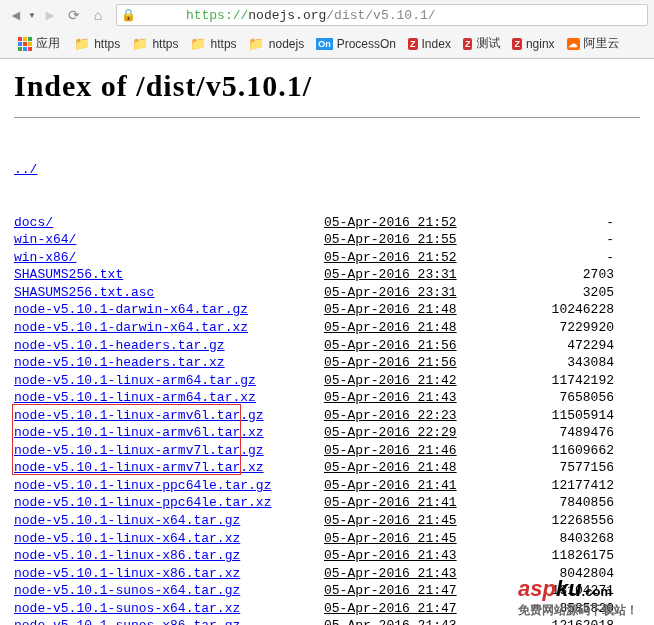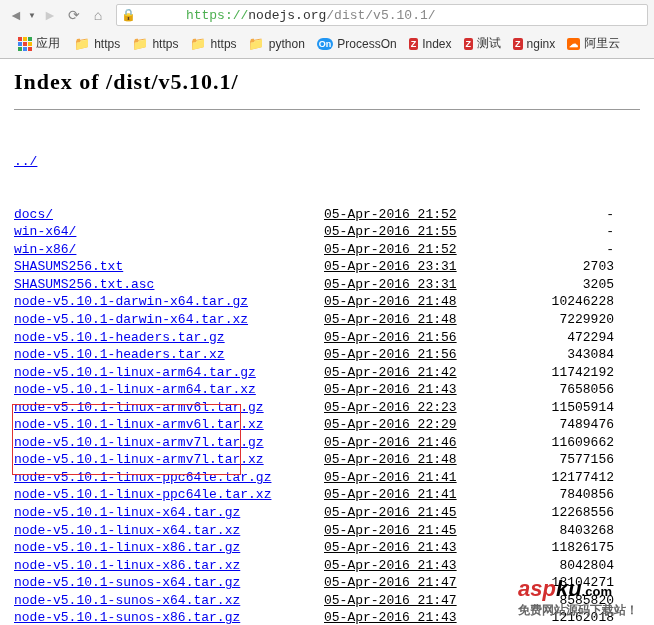--- a/index.html
+++ b/index.html
@@ -21,27 +21,27 @@
     .bookmarks-bar { display: flex; align-items: flex-end; padding: 4px 12px; gap: 2px; height: 28px; font-size: 12px; }
     .bookmark-item { display: flex; align-items: center; gap: 4px; padding: 2px 6px; cursor: pointer; color: #333; white-space: nowrap; }
     .folder-icon { color: #e8b84a; font-size: 13px; }
     .apps-icon { width: 14px; height: 14px; display: grid; grid-template-columns: repeat(3,1fr); grid-template-rows: repeat(3,1fr); gap: 1px; }
     .apps-icon span { background: #4285f4; }
     .apps-icon span:nth-child(1){background:#ea4335;} .apps-icon span:nth-child(2){background:#fbbc05;}
     .apps-icon span:nth-child(3){background:#34a853;} .apps-icon span:nth-child(4){background:#4285f4;}
     .apps-icon span:nth-child(5){background:#ea4335;} .apps-icon span:nth-child(6){background:#fbbc05;}
     .apps-icon span:nth-child(7){background:#34a853;} .apps-icon span:nth-child(8){background:#4285f4;}
     .apps-icon span:nth-child(9){background:#ea4335;}
-    .on-icon { background: #2196F3; color: #fff; font-size: 9px; font-weight: bold; padding: 1px 2px; border-radius: 6px; }
+    .on-icon { background: #2196F3; color: #fff; font-size: 9px; font-weight: bold; padding: 1px 2px; border-radius: 0; }
     .zr-icon { background: #d32f2f; color: #fff; font-size: 9px; font-weight: bold; padding: 1px 2px; border-radius: 2px; }
     .ali-icon { background: #ff6a00; color: #fff; font-size: 9px; font-weight: bold; padding: 1px 2px; border-radius: 2px; }
     
     
     .page-content { padding: 10px 14px; font-family: "Courier New", monospace; }
-    .page-title { font-family: "Times New Roman", serif; font-size: 22px; font-weight: bold; margin-bottom: 14px; letter-spacing: 1px; }
+    .page-title { font-family: "Times New Roman", serif; font-size: 30px; font-weight: bold; margin-bottom: 14px; letter-spacing: 1px; }
     hr { border: none; border-top: 1px solid #999; margin-bottom: 8px; }
     
     .listing { font-size: 13px; line-height: 1.35; white-space: pre; }
     .listing-row { display: flex; }
     .listing-name { width: 310px; }
     .listing-date { width: 200px; text-decoration: underline; }
     .listing-size { width: 90px; text-align: right; }
     .listing a { color: #0000EE; text-decoration: underline; }
     
     .red-box { position: absolute; border: 1px solid #e03030; pointer-events: none; left: 12px; top: 404px; width: 229px; height: 71px; }
@@ -93,21 +93,21 @@
         <div class="bookmark-item">
           <span class="folder-icon">📁</span>
           <span>https</span>
         </div>
         <div class="bookmark-item">
           <span class="folder-icon">📁</span>
           <span>https</span>
         </div>
         <div class="bookmark-item">
           <span class="folder-icon">📁</span>
-          <span>python</span>
+          <span>nodejs</span>
         </div>
         <div class="bookmark-item">
           <span class="on-icon">On</span>
           <span>ProcessOn</span>
         </div>
         <div class="bookmark-item">
           <span class="zr-icon">Z</span>
           <span>Index</span>
         </div>
         <div class="bookmark-item">

